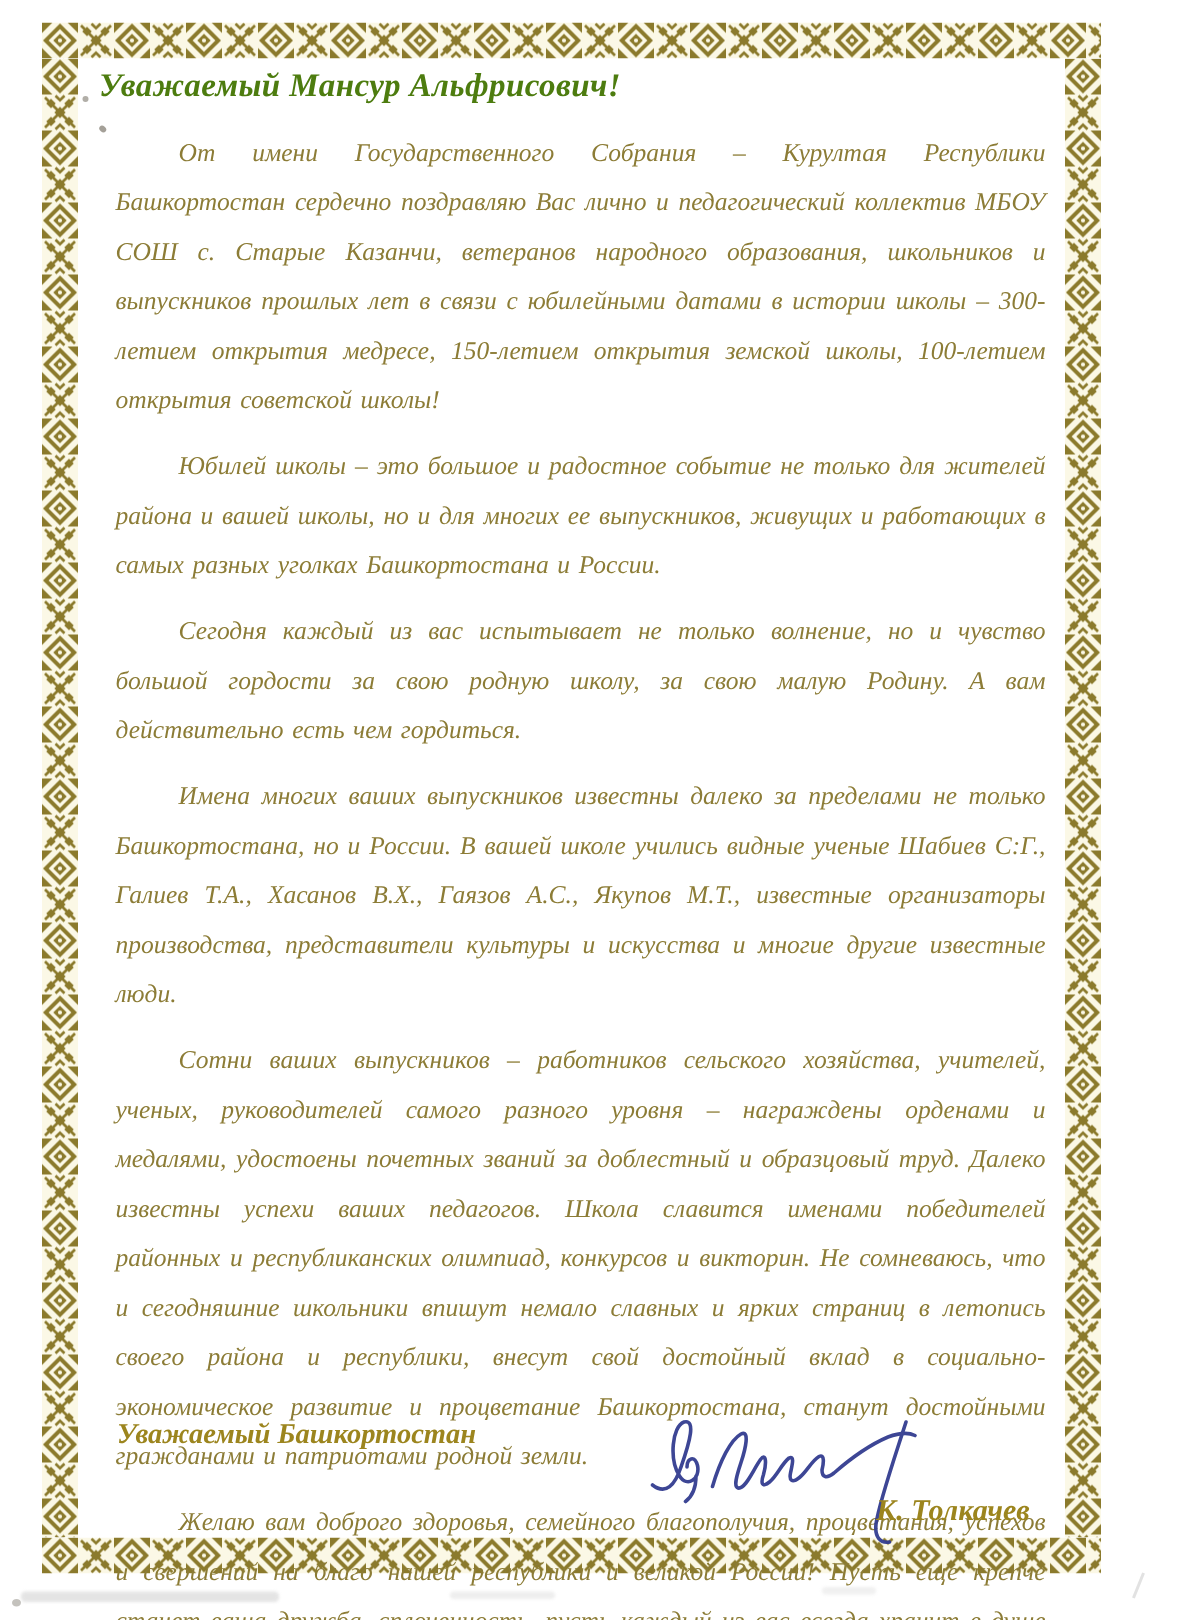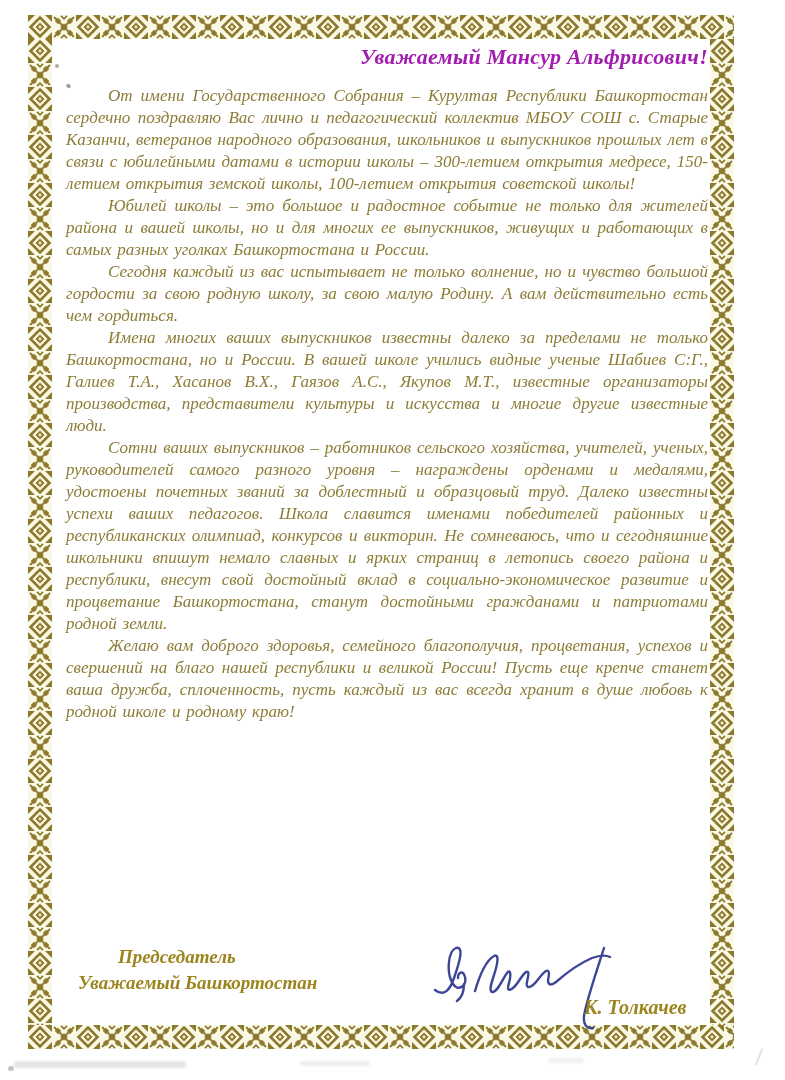--- a/index.html
+++ b/index.html
@@ -9,30 +9,30 @@
     background:#ffffff;
     overflow:hidden;
     font-family:"Liberation Serif", serif;
   }
   .border-strip{position:absolute;display:block;}
   .content{
     position:absolute;left:66px;top:44px;width:642px;
   }
   .salutation{
     margin:0 0 15px 0;
-    text-align:right;
+    text-align:left;
     font-size:22px;font-weight:bold;font-style:italic;
-    color:#a21caf;letter-spacing:.3px;
+    color:#4d7c0f;letter-spacing:.3px;
   }
   .content p{
-    margin:0;
+    margin:11px;
     text-indent:42px;
     text-align:justify;
     font-style:italic;
-    font-size:17px;line-height:22px;
+    font-size:17px;line-height:33px;
     color:#8c7c36;
     word-spacing:1.5px;
   }
   .sig-block{
     position:absolute;left:78px;top:944px;
     font-weight:bold;font-style:italic;
     font-size:19px;line-height:26px;
     color:#9c851e;
     white-space:nowrap;
   }
@@ -102,21 +102,20 @@
     <h1 class="salutation">Уважаемый Мансур Альфрисович!</h1>
     <p>От имени Государственного Собрания – Курултая Республики Башкортостан сердечно поздравляю Вас лично и педагогический коллектив МБОУ СОШ с. Старые Казанчи, ветеранов народного образования, школьников и выпускников прошлых лет в связи с юбилейными датами в истории школы – 300-летием открытия медресе, 150-летием открытия земской школы, 100-летием открытия советской школы!</p>
     <p>Юбилей школы – это большое и радостное событие не только для жителей района и вашей школы, но и для многих ее выпускников, живущих и работающих в самых разных уголках Башкортостана и России.</p>
     <p>Сегодня каждый из вас испытывает не только волнение, но и чувство большой гордости за свою родную школу, за свою малую Родину. А вам действительно есть чем гордиться.</p>
     <p>Имена многих ваших выпускников известны далеко за пределами не только Башкортостана, но и России. В вашей школе учились видные ученые Шабиев С:Г., Галиев Т.А., Хасанов В.Х., Гаязов А.С., Якупов М.Т., известные организаторы производства, представители культуры и искусства и многие другие известные люди.</p>
     <p>Сотни ваших выпускников – работников сельского хозяйства, учителей, ученых, руководителей самого разного уровня – награждены орденами и медалями, удостоены почетных званий за доблестный и образцовый труд. Далеко известны успехи ваших педагогов. Школа славится именами победителей районных и республиканских олимпиад, конкурсов и викторин. Не сомневаюсь, что и сегодняшние школьники впишут немало славных и ярких страниц в летопись своего района и республики, внесут свой достойный вклад в социально-экономическое развитие и процветание Башкортостана, станут достойными гражданами и патриотами родной земли.</p>
     <p>Желаю вам доброго здоровья, семейного благополучия, процветания, успехов и свершений на благо нашей республики и великой России! Пусть еще крепче станет ваша дружба, сплоченность, пусть каждый из вас всегда хранит в душе любовь к родной школе и родному краю!</p>
   </div>
 
   <div class="sig-block">
-    <div class="sig-line-first">Председатель</div>
     <div>Уважаемый Башкортостан</div>
   </div>
 
   <svg class="signature-ink" width="230" height="110" viewBox="0 0 230 110">
     <g fill="none" stroke="#333d90" stroke-width="2.4" stroke-linecap="round" stroke-linejoin="round" opacity="0.95">
       <path d="M15 62 C24 69 30 62 34 50 C40 33 44 18 36 20 C28 23 26 45 33 56 C38 64 47 58 45 49 C43 42 38 44 38 50 M44 56 C44 64 41 70 37 73"></path>
       <path d="M55 63 C60 46 67 32 74 28 C80 25 77 38 74 47 C71 56 69 63 72 64 C77 65 82 52 87 45 C91 40 91 48 89 55 C87 61 88 64 93 60 C98 56 101 48 106 44 C110 42 108 49 107 54 C106 59 108 61 113 57 C118 53 121 46 126 43 C130 41 129 48 128 52 C128 57 131 58 136 54 C144 47 158 36 172 30 C180 27 186 27 190 29"></path>
       <path d="M184 20 C176 45 166 74 164 88 C163 97 167 101 173 100"></path>
     </g>
   </svg>

